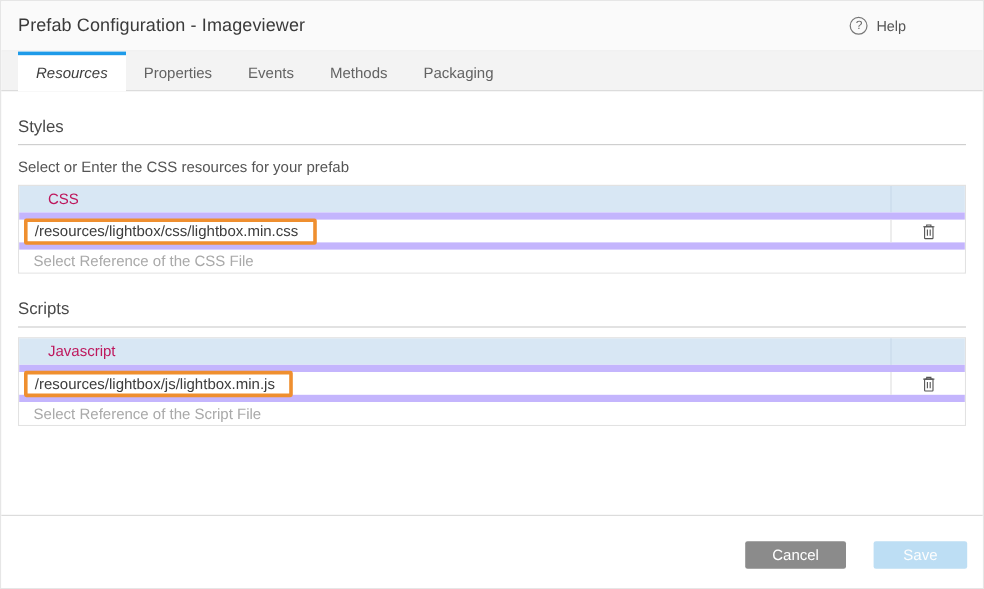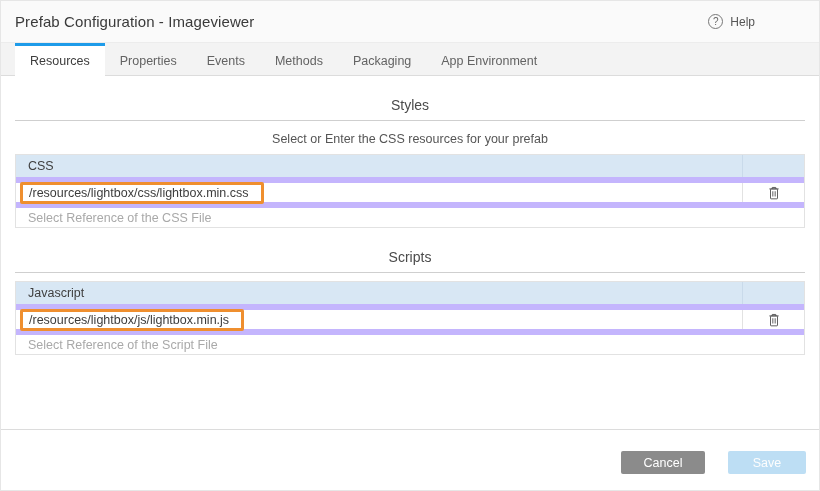--- a/index.html
+++ b/index.html
@@ -70,24 +70,25 @@
     align-items: center;
     cursor: pointer;
     border-top: 3px solid transparent;
   }
   .tab.active {
     background: #fff;
     color: #3d3d3d;
     border-top: 3px solid #1e9be9;
     margin-bottom: -1px;
     border-bottom: 1px solid #fff;
-  }
-
-  
-  .content { padding: 0 14px; text-align: center; }
+    font-style: italic;
+  }
+
+  
+  .content { padding: 0 14px; }
   .section { margin-top: 21px; }
   .section-heading {
     font-size: 14px;
     font-weight: 400;
     color: #4a4a4a;
     padding-bottom: 7px;
     border-bottom: 1px solid #cfcfcf;
   }
   .section-desc {
     margin-top: 11px;
@@ -102,22 +103,22 @@
     font-size: 12.5px;
   }
   .row { display: flex; align-items: stretch; }
   .row + .row { border-top: 6px solid #c4b5fd; }
   .row.head {
     background: #d8e7f4;
     height: 22px;
   }
   .row.head .cell.main {
     display: flex; align-items: center;
-    padding-left: 12px;
-    color: #404040;
+    padding-left: 24px;
+    color: #be185d;
   }
   .row.head .cell.action { border-left: 1px solid #c9daea; }
   .cell.main { flex: 1; min-width: 0; }
   .cell.action {
     width: 62px;
     display: flex;
     align-items: center;
     justify-content: center;
   }
   .row.value { height: 25px; background: #fff; }
@@ -194,21 +195,20 @@
       <span class="help-label">Help</span>
     </div>
   </header>
 
   <nav class="tabbar">
     <div class="tab active">Resources</div>
     <div class="tab">Properties</div>
     <div class="tab">Events</div>
     <div class="tab">Methods</div>
     <div class="tab">Packaging</div>
-    <div class="tab">App Environment</div>
   </nav>
 
   <main class="content">
 
     <section class="section">
       <h2 class="section-heading">Styles</h2>
       <p class="section-desc">Select or Enter the CSS resources for your prefab</p>
       <div class="res-table">
         <div class="row head">
           <div class="cell main">CSS</div>

